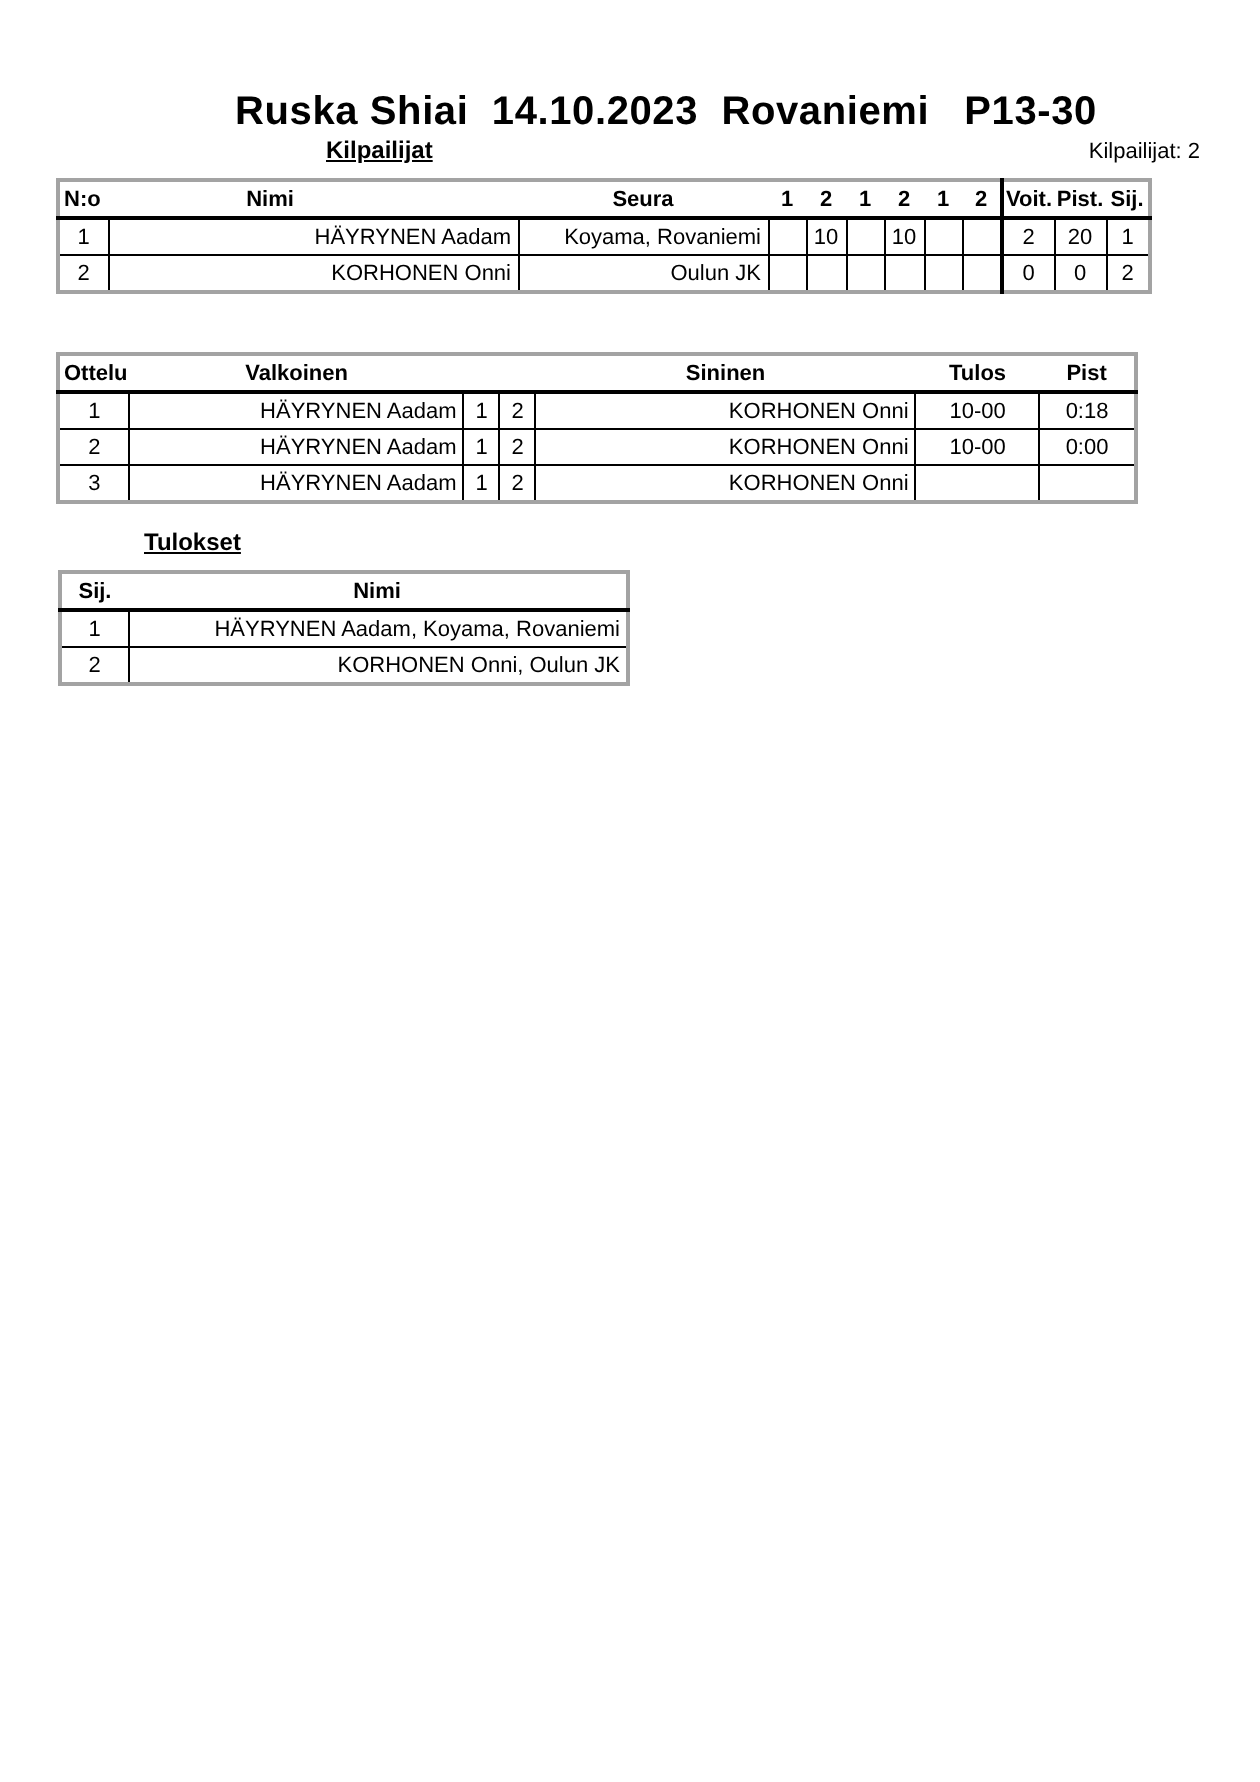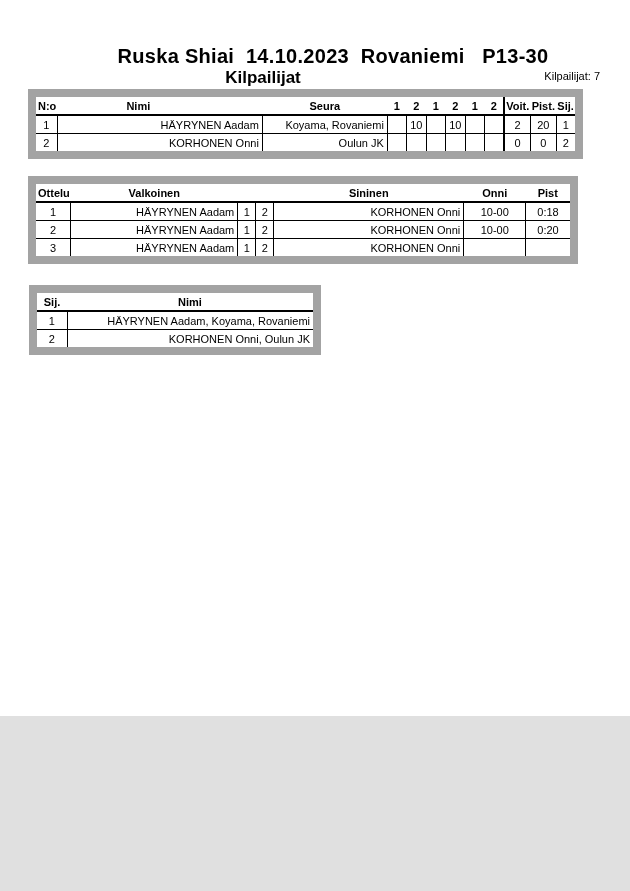--- a/index.html
+++ b/index.html
@@ -1,60 +1,60 @@
 <!DOCTYPE html>
 <html><head>
 <meta charset="utf-8">
 <style>
   html, body { margin: 0; padding: 0; background: #e0e0e0; }
   .page {
     position: relative;
     width: 630px;
-    height: 716px;
+    height: 891px;
     margin: 0 auto;
     background: #ffffff;
     color: #000000;
     font-family: "Liberation Sans", sans-serif;
     overflow: hidden;
   }
   .page-title {
     position: absolute;
     top: 45px;
     left: 36px;
     width: 594px;
     text-align: center;
     font-size: 20px;
     font-weight: bold;
     white-space: pre;
     letter-spacing: 0.3px;
   }
   .section-title {
     position: absolute;
     width: 200px;
-    text-align: center;
-    font-size: 17px;
+    font-size: 12px;
     font-weight: bold;
     white-space: nowrap;
+    text-decoration: underline;
   }
   #sec-kilpailijat { top: 68px; left: 163px; }
   #sec-ottelut    { top: 157px; left: 194px; }
   #sec-tulokset   { top: 264px; left: 72px; }
   .competitors-count {
     position: absolute;
     top: 70px;
     left: 445px;
     width: 155px;
     text-align: right;
     font-size: 11px;
   }
   table {
     position: absolute;
     border-collapse: collapse;
     table-layout: fixed;
-    border: 8px solid #a3a3a3;
+    border: 2px solid #a3a3a3;
   }
   #t-kilpailijat { left: 28px; top: 89px; }
   #t-ottelut     { left: 28px; top: 176px; }
   #t-tulokset    { left: 29px; top: 285px; }
   th, td {
     border: 1px solid #000;
     height: 17px;
     font-size: 11px;
     padding: 0 3px;
     white-space: nowrap;
@@ -78,21 +78,21 @@
   td.sep { border-left: 2px solid #000; }
 </style>
 </head>
 <body>
 
 <div class="page">
 
   <div class="page-title">Ruska Shiai  14.10.2023  Rovaniemi   P13-30</div>
 
   <div class="section-title" id="sec-kilpailijat">Kilpailijat</div>
-  <div class="competitors-count">Kilpailijat: 7</div>
+  <div class="competitors-count">Kilpailijat: 2</div>
 
   <table id="t-kilpailijat">
     <colgroup>
       <col style="width:25px">
         <col style="width:205px">
         <col style="width:125px">
       <col style="width:19px">
         <col style="width:20px">
         <col style="width:19px">
       <col style="width:20px">
@@ -159,53 +159,54 @@
         <col style="width:62px">
         <col style="width:48px">
     </colgroup>
     <tbody>
         <tr>
       <th class="al">Ottelu</th>
       <th>Valkoinen</th>
       <th></th>
       <th></th>
       <th>Sininen</th>
-      <th>Onni</th>
+      <th>Tulos</th>
       <th>Pist</th>
     </tr>
     <tr>
       <td class="c">1</td>
       <td class="l">HÄYRYNEN Aadam</td>
       <td class="c">1</td>
       <td class="c">2</td>
       <td class="l">KORHONEN Onni</td>
       <td class="c">10-00</td>
       <td class="c">0:18</td>
     </tr>
     <tr>
       <td class="c">2</td>
       <td class="l">HÄYRYNEN Aadam</td>
       <td class="c">1</td>
       <td class="c">2</td>
       <td class="l">KORHONEN Onni</td>
       <td class="c">10-00</td>
-      <td class="c">0:20</td>
+      <td class="c">0:00</td>
     </tr>
     <tr>
       <td class="c">3</td>
       <td class="l">HÄYRYNEN Aadam</td>
       <td class="c">1</td>
       <td class="c">2</td>
       <td class="l">KORHONEN Onni</td>
       <td class="c"></td>
       <td class="c"></td>
     </tr>
   </tbody>
     </table>
 
+  <div class="section-title" id="sec-tulokset">Tulokset</div>
 
   <table id="t-tulokset">
     <colgroup>
       <col style="width:34px">
         <col style="width:250px">
     </colgroup>
     <tbody>
         <tr>
       <th>Sij.</th>
       <th>Nimi</th>

